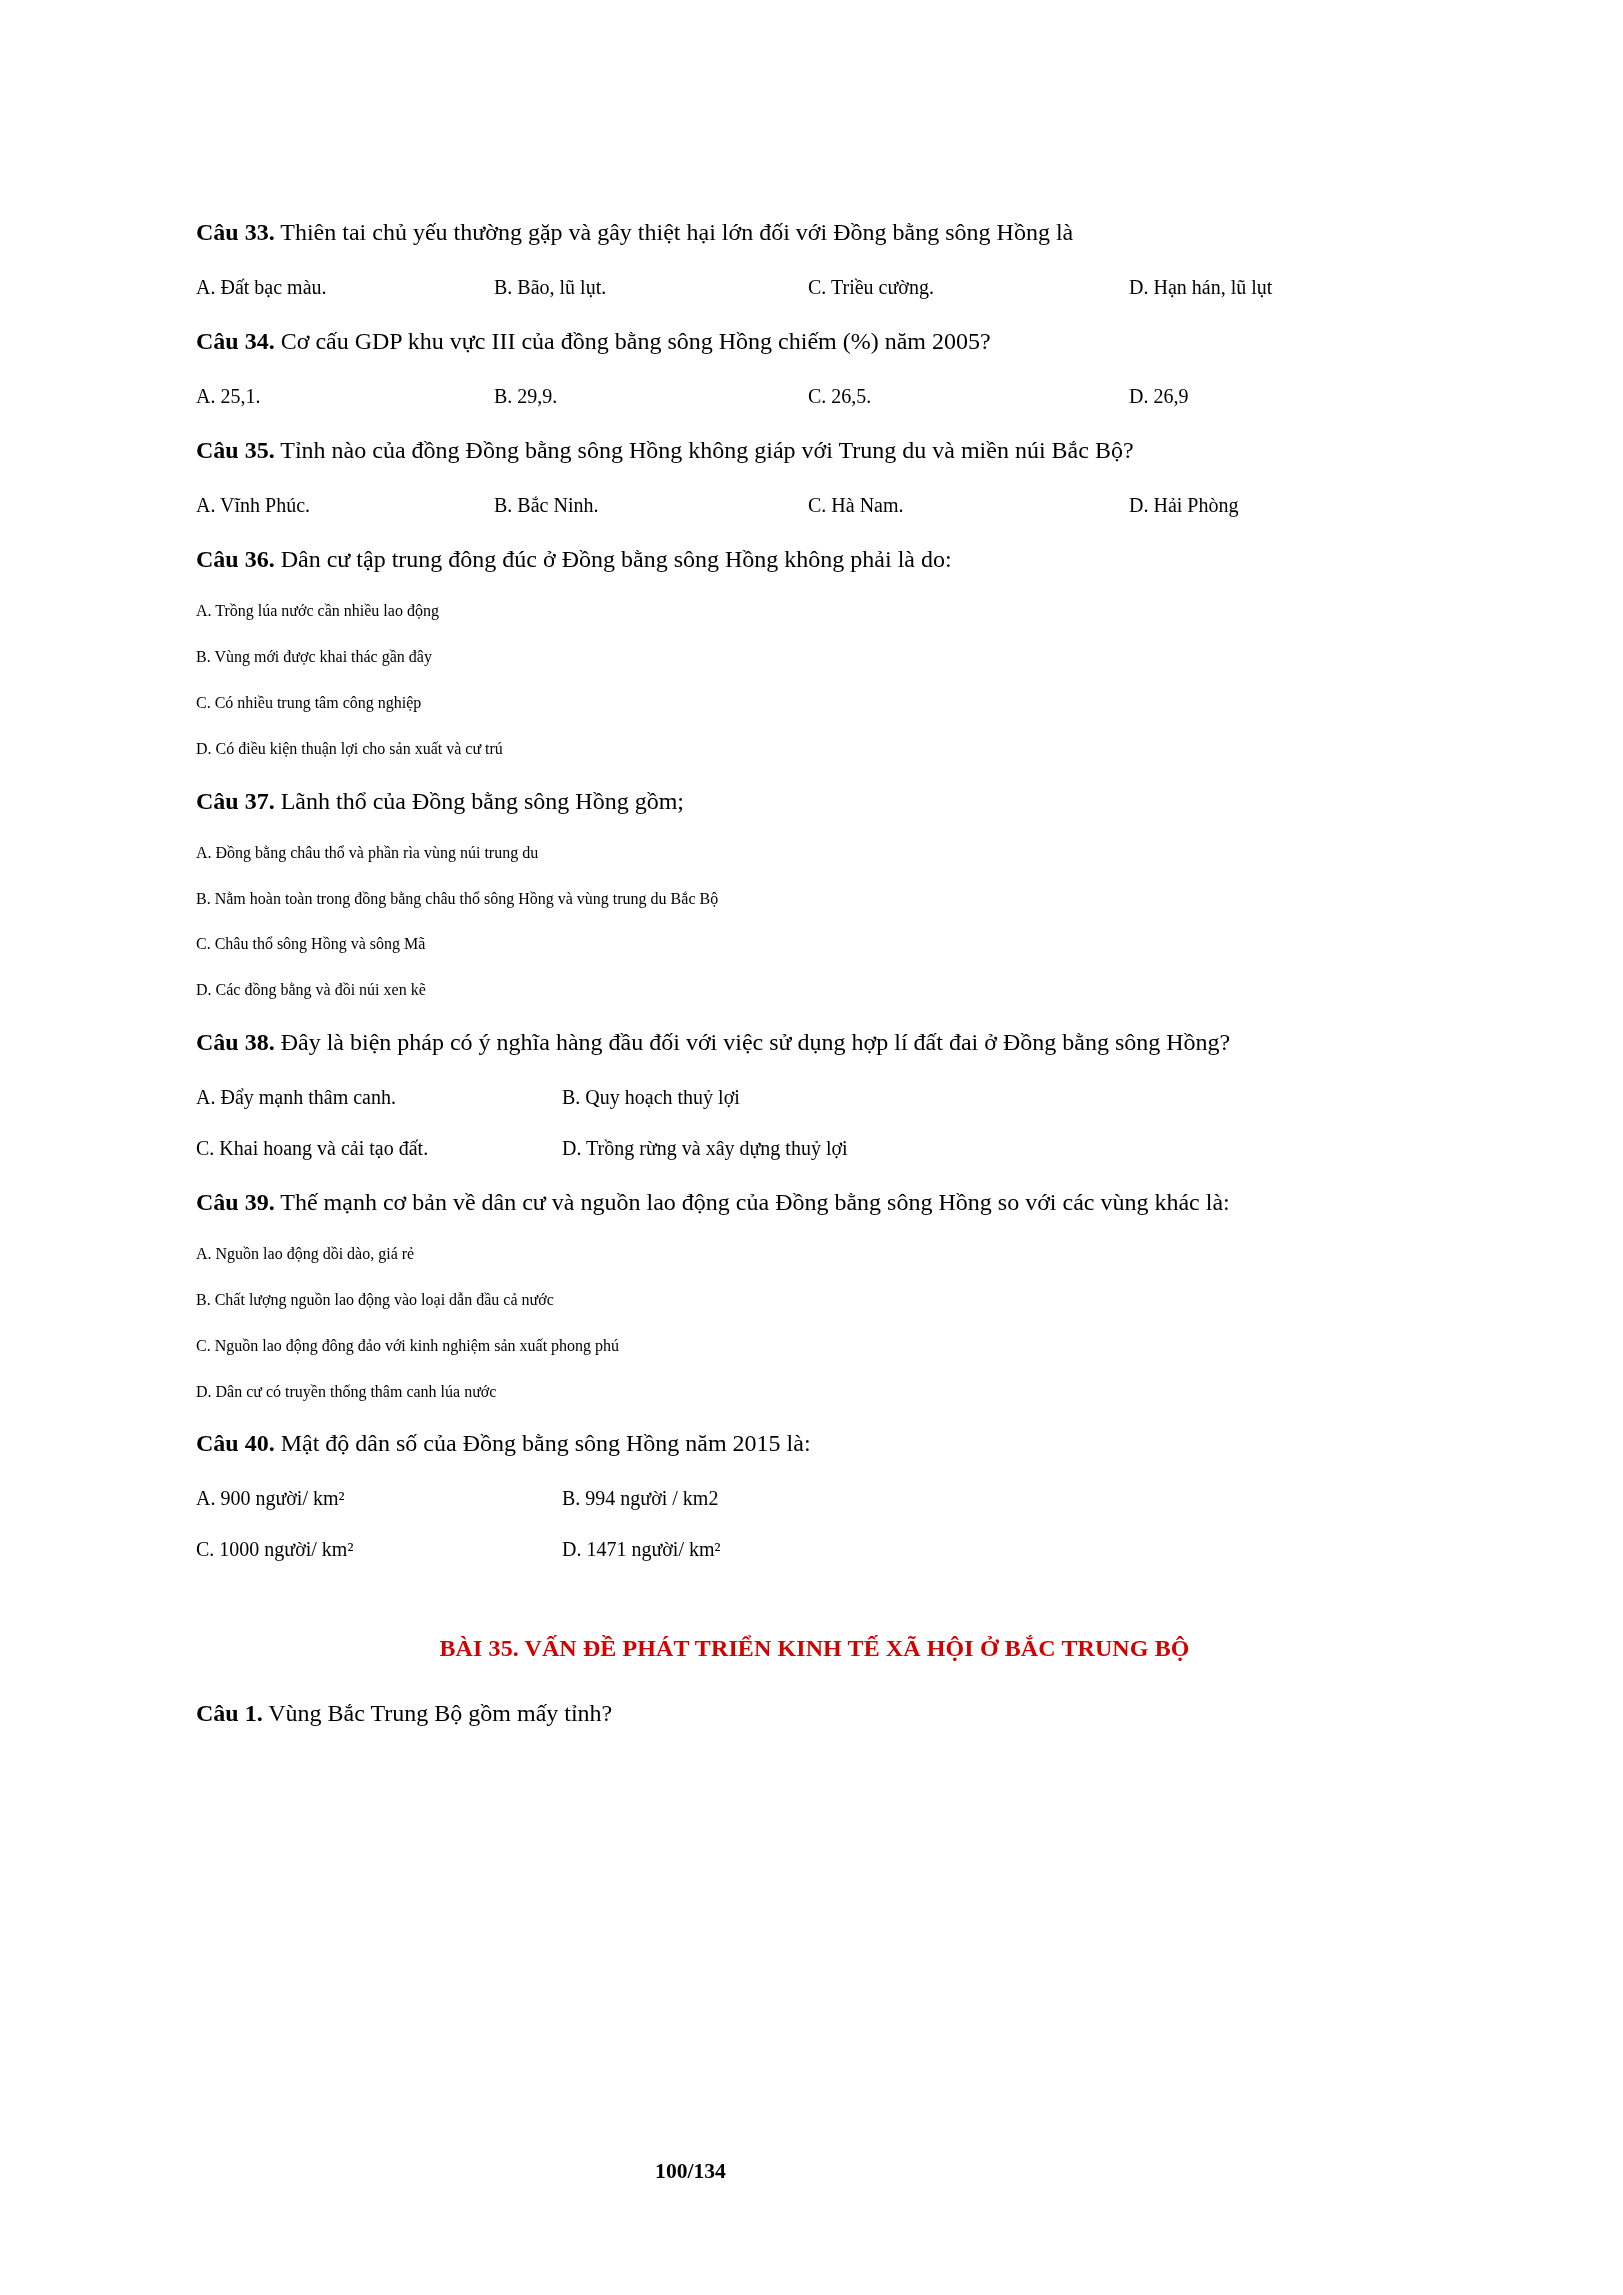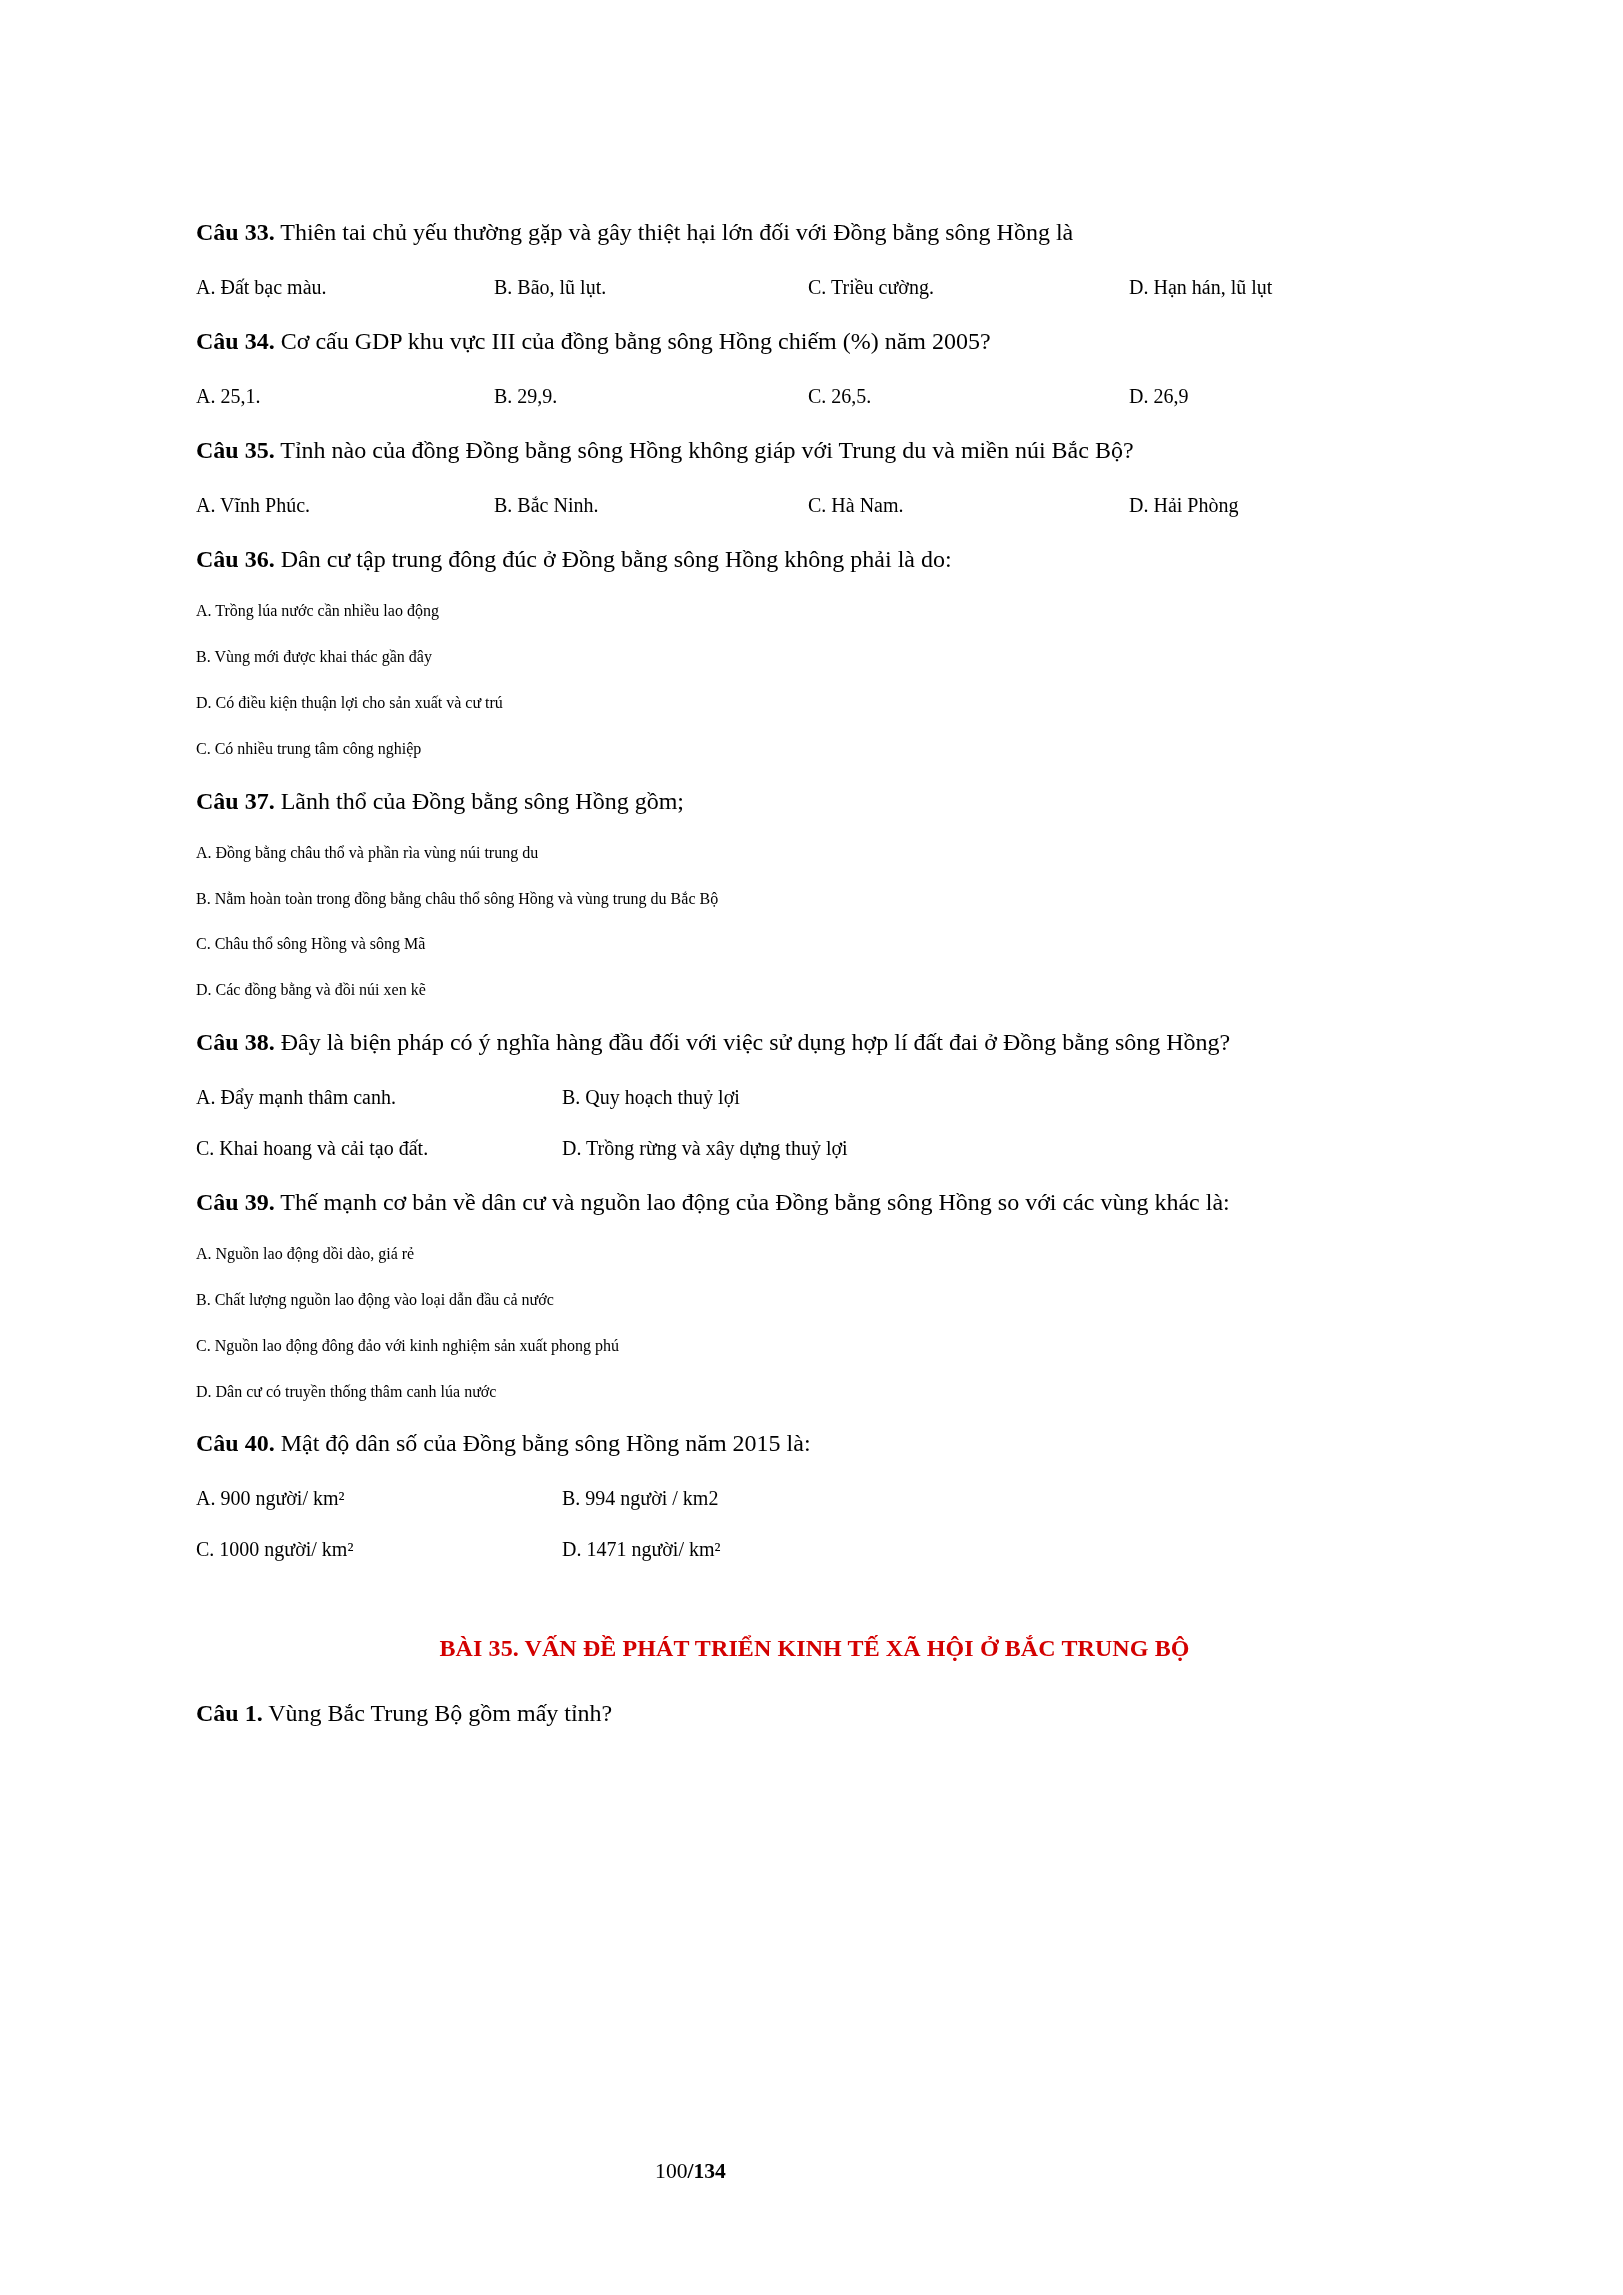--- a/index.html
+++ b/index.html
@@ -66,21 +66,21 @@
     letter-spacing: 0.1px;
   }
   .footer {
     position: absolute;
     left: 0;
     right: 0;
     bottom: 111px;
     text-align: center;
     font-size: 21.6px;
   }
-  .footer .cur { font-weight: normal; }
+  .footer .cur { font-weight: bold; }
   .footer .tot { font-weight: bold; }
 </style>
 </head>
 <body>
 
 <div class="page">
   <div class="content">
 
     <div class="q-block">
       <p class="stem">
@@ -112,22 +112,22 @@
       </div>
     </div>
 
     <div class="q-block">
       <p class="stem">
         <span class="label">Câu 36.</span>
         <span>Dân cư tập trung đông đúc ở Đồng bằng sông Hồng không phải là do:</span>
       </p>
       <p class="opt-single">A. Trồng lúa nước cần nhiều lao động</p>
       <p class="opt-single">B. Vùng mới được khai thác gần đây</p>
+      <p class="opt-single">C. Có nhiều trung tâm công nghiệp</p>
       <p class="opt-single">D. Có điều kiện thuận lợi cho sản xuất và cư trú</p>
-      <p class="opt-single">C. Có nhiều trung tâm công nghiệp</p>
     </div>
 
     <div class="q-block">
       <p class="stem">
         <span class="label">Câu 37.</span>
         <span>Lãnh thổ của Đồng bằng sông Hồng gồm;</span>
       </p>
       <p class="opt-single">A. Đồng bằng châu thổ và phần rìa vùng núi trung du</p>
       <p class="opt-single">B. Nằm hoàn toàn trong đồng bằng châu thổ sông Hồng và vùng trung du Bắc Bộ</p>
       <p class="opt-single">C. Châu thổ sông Hồng và sông Mã</p>

